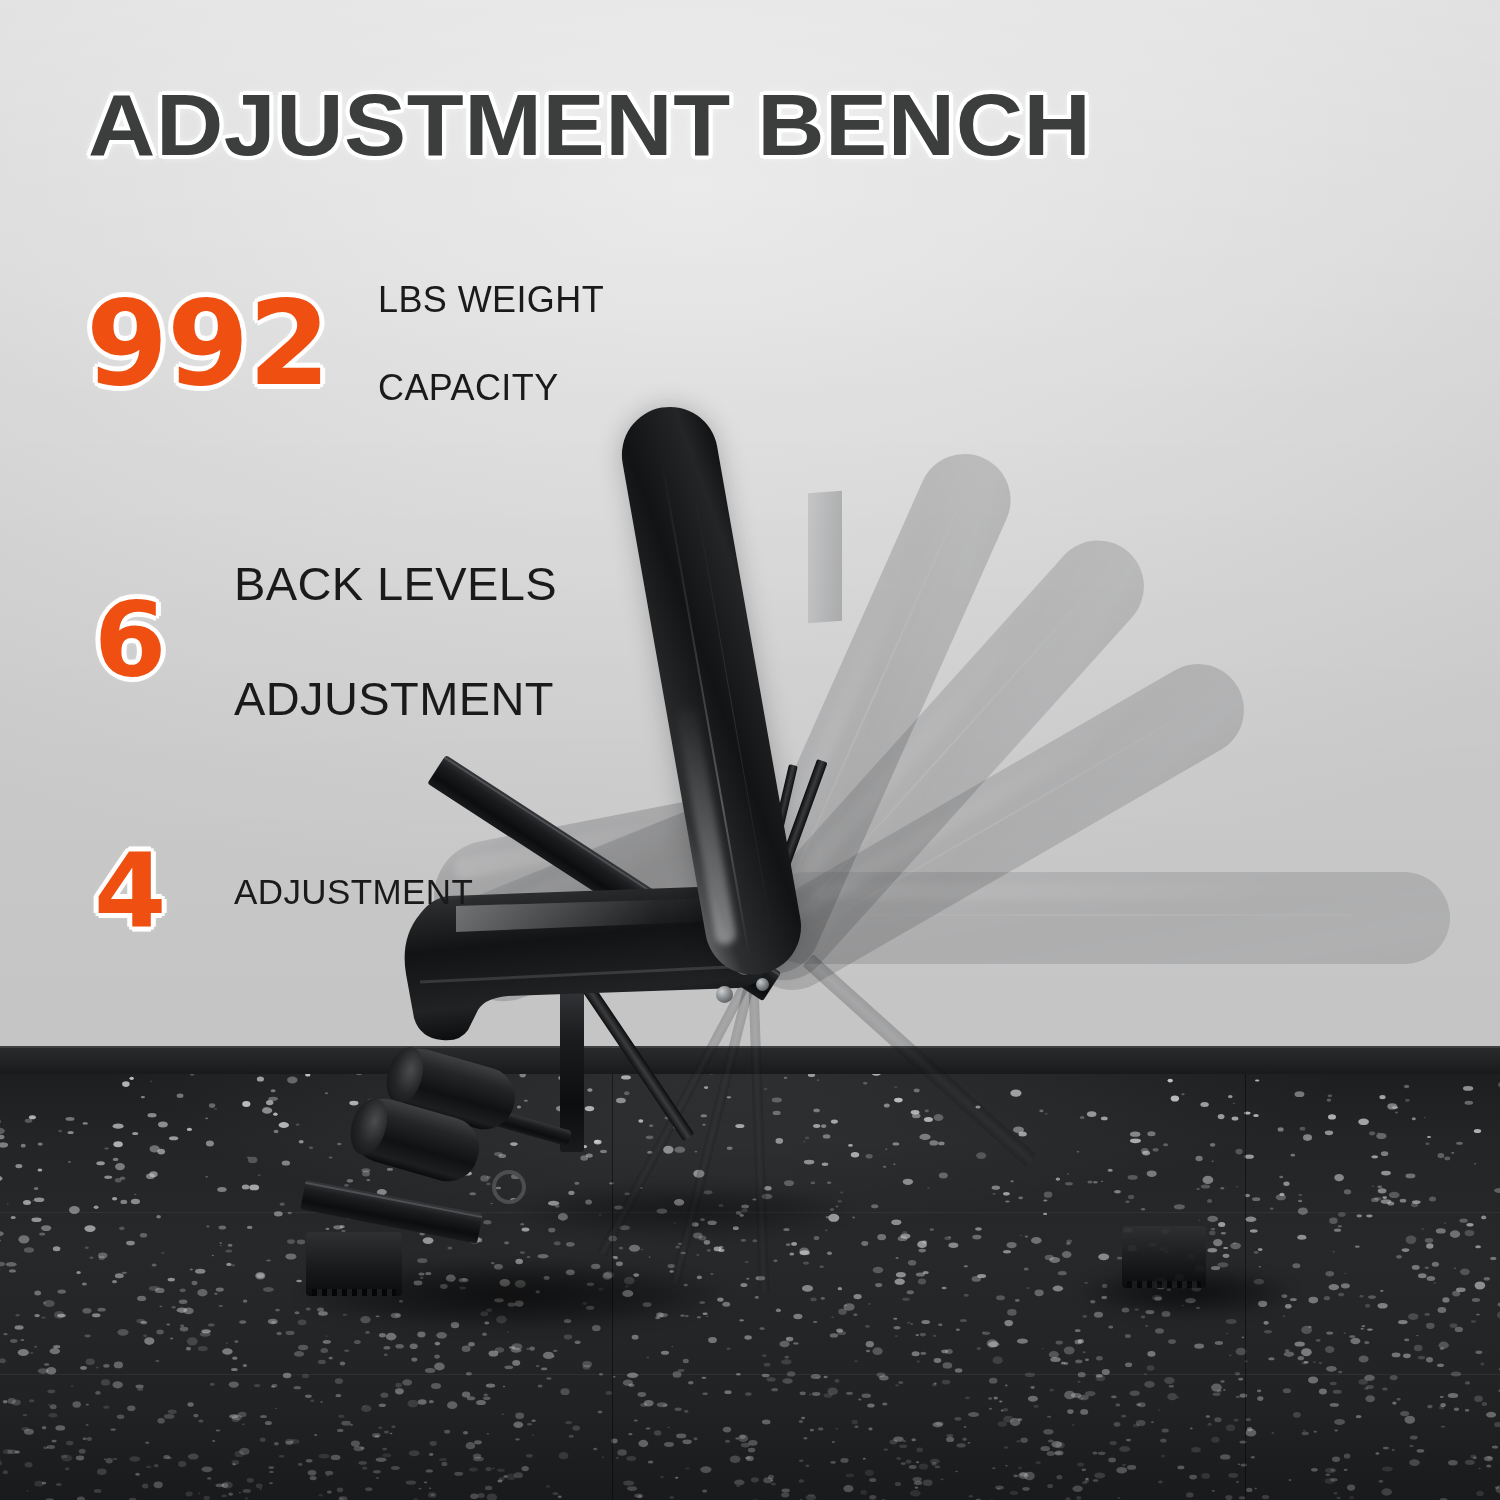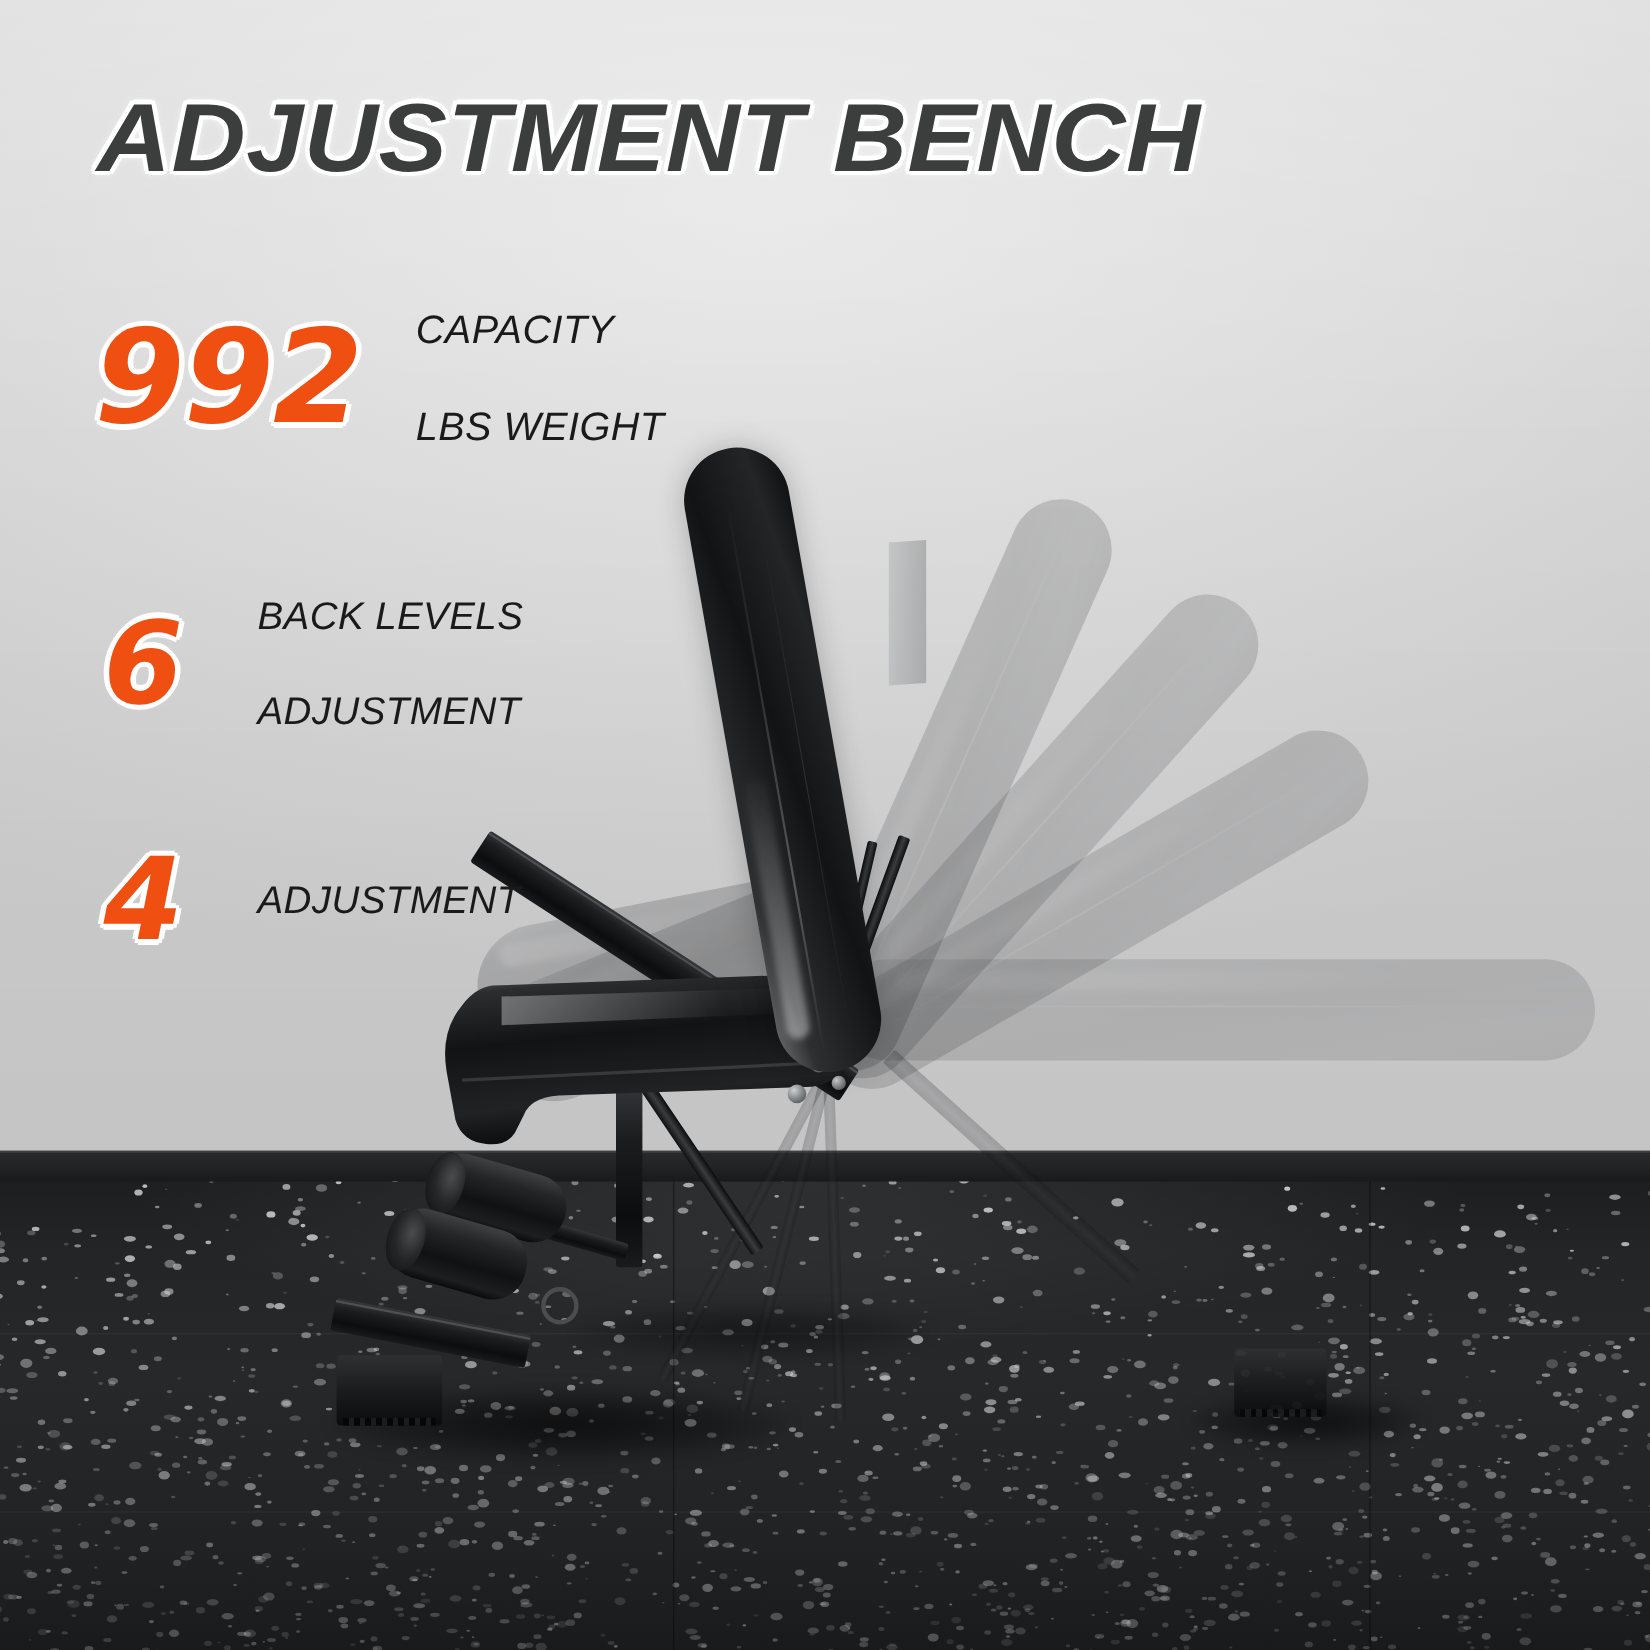--- a/index.html
+++ b/index.html
@@ -1,21 +1,21 @@
 <!DOCTYPE html>
 <html><head>
 <meta charset="utf-8">
 <style>
   html,body{margin:0;padding:0;}
   body{
     width:1500px;height:1500px;overflow:hidden;
     font-family:"Liberation Sans","DejaVu Sans",sans-serif;
     background:#d9d9d9;
   }
-  #stage{position:relative;width:1500px;height:1500px;overflow:hidden;font-style:italic;}
+  #stage{position:relative;width:1500px;height:1500px;overflow:hidden;}
 
   
   .wall{
     position:absolute;left:0;top:0;width:1500px;height:1075px;
     background:
       radial-gradient(ellipse 1300px 700px at 46% 18%, #e7e7e7 0%, #dcdcdc 45%, #d2d2d3 80%, #cdcdce 100%);
   }
   .wall-vig{
     position:absolute;left:0;top:0;width:1500px;height:1075px;
     background:linear-gradient(180deg, rgba(255,255,255,.28) 0%, rgba(255,255,255,0) 38%, rgba(0,0,0,.045) 100%);
@@ -75,21 +75,21 @@
       0 0 7px rgba(255,255,255,.9);
   }
   .feature.f1 .num{font-size:118px;width:266px;}
   .feature.f2 .num{font-size:104px;width:104px;margin-left:8px;}
   .feature.f3 .num{font-size:104px;width:104px;margin-left:8px;}
   .feature .label{
     color:#1a1a1a;font-size:36px;line-height:1.22;font-weight:400;
     letter-spacing:.4px;white-space:pre-line;
   }
   .feature.f1 .label{font-size:36px;margin-left:26px;margin-top:2px;}
-  .feature.f2 .label{font-size:35px;margin-left:36px;}
+  .feature.f2 .label{font-size:47px;margin-left:36px;}
   .feature.f3 .label{font-size:35px;margin-left:36px;}
 
   
   .bench{position:absolute;left:0;top:0;width:1500px;height:1500px;}
 
   
   .pad{
     position:absolute;border-radius:9999px;
     background:linear-gradient(170deg,#6e7072 0%,#2d2f31 16%,#121314 52%,#232527 82%,#0c0d0e 100%);
   }
@@ -2162,22 +2162,22 @@
 
   </div>
 
   <div class="headline">ADJUSTMENT BENCH</div>
 
   <div class="features">
 
     <div class="feature f1">
       <div class="num">992</div>
       <div class="label">
+        <div>LBS WEIGHT</div>
         <div>CAPACITY</div>
-        <div>LBS WEIGHT</div>
       </div>
     </div>
 
     <div class="feature f2">
       <div class="num">6</div>
       <div class="label">
         <div>BACK LEVELS</div>
         <div>ADJUSTMENT</div>
       </div>
     </div>

